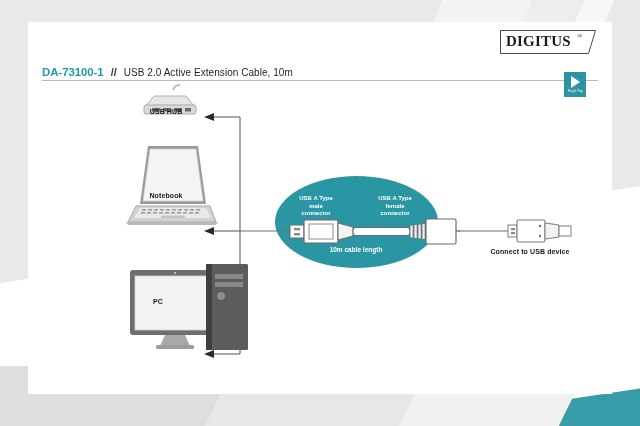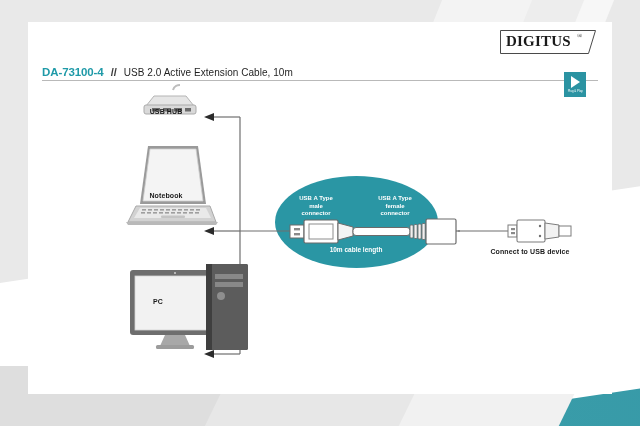--- a/index.html
+++ b/index.html
@@ -257,21 +257,21 @@
 
     <div id="logo-box">
       <svg width="96" height="24" viewBox="0 0 96 24" aria-hidden="true">
         <polygon points="0.5,0.5 95.5,0.5 88.5,23.5 0.5,23.5" fill="#ffffff" stroke="#4a4a4a" stroke-width="1"></polygon>
       </svg>
       <div id="logo-text">DIGITUS</div>
       <div id="logo-reg">®</div>
     </div>
 
     <div id="title-row">
-      <span id="sku">DA-73100-4</span>
+      <span id="sku">DA-73100-1</span>
       <span id="sep">//</span>
       <span id="title-text">USB 2.0 Active Extension Cable, 10m</span>
     </div>
     <div id="title-rule"></div>
 
     <div id="pnp-badge">
       <div id="pnp-arrow"></div>
       <div id="pnp-label">Plug &amp; Play</div>
     </div>
 

